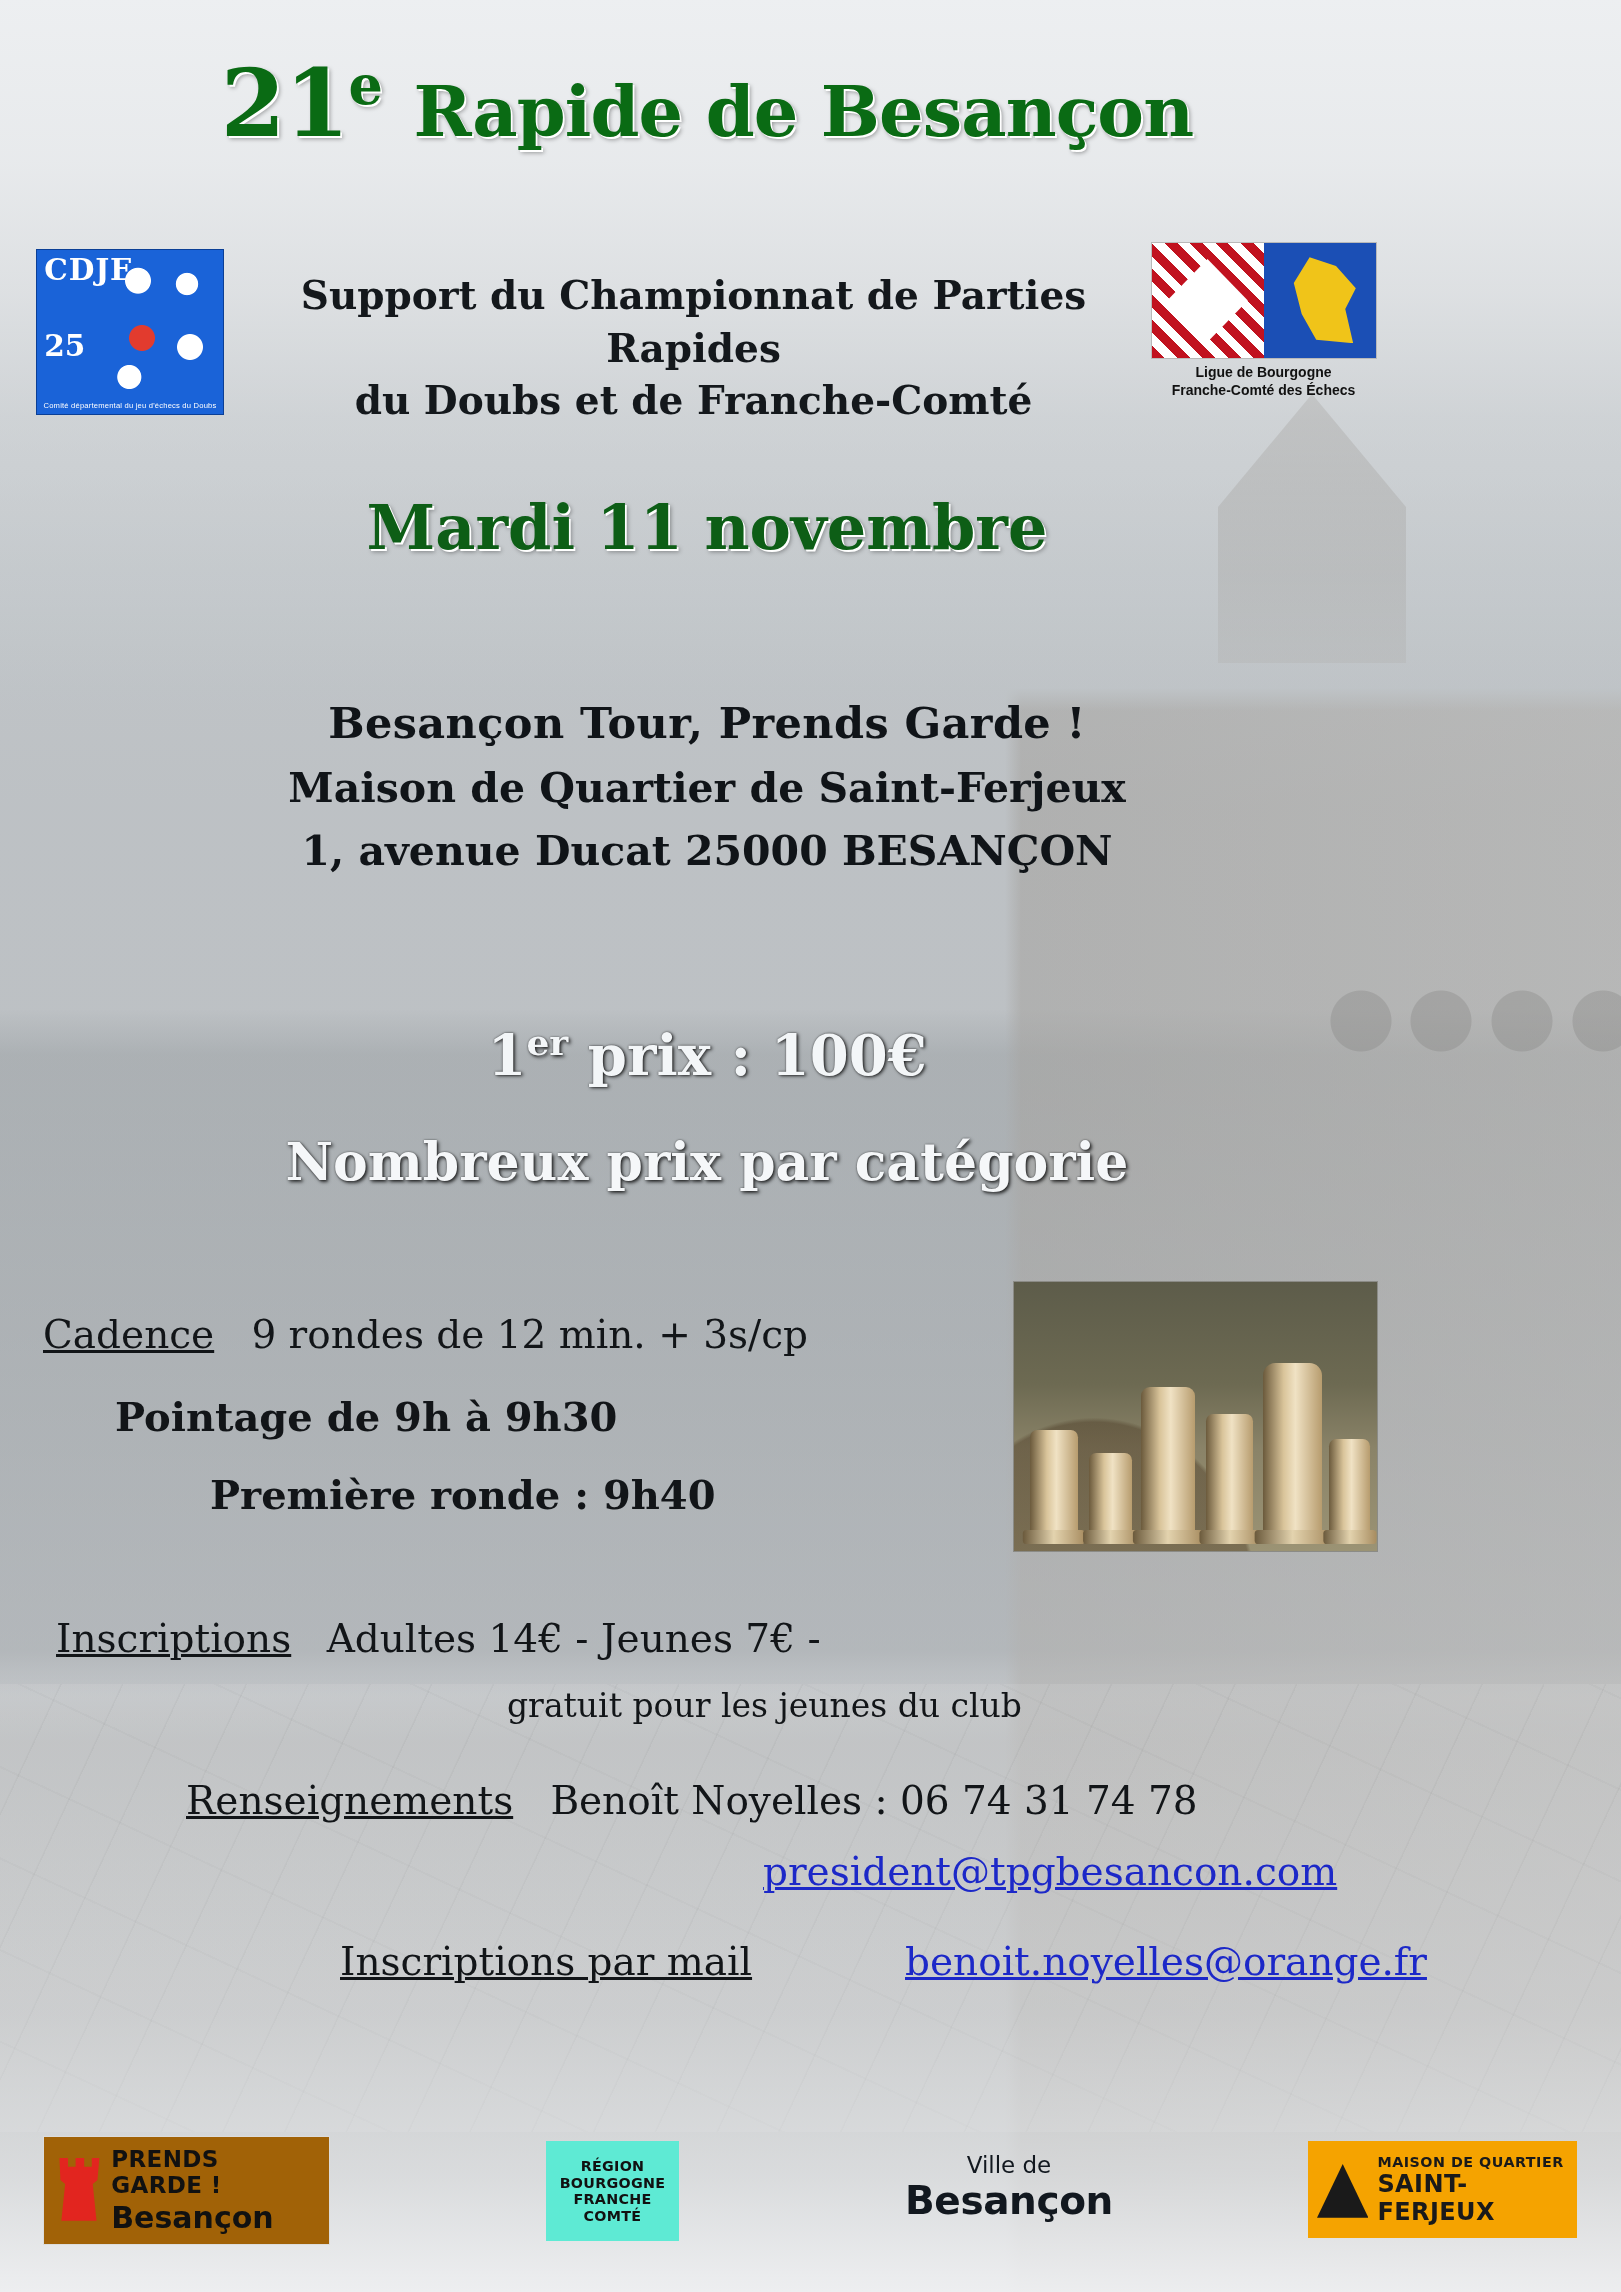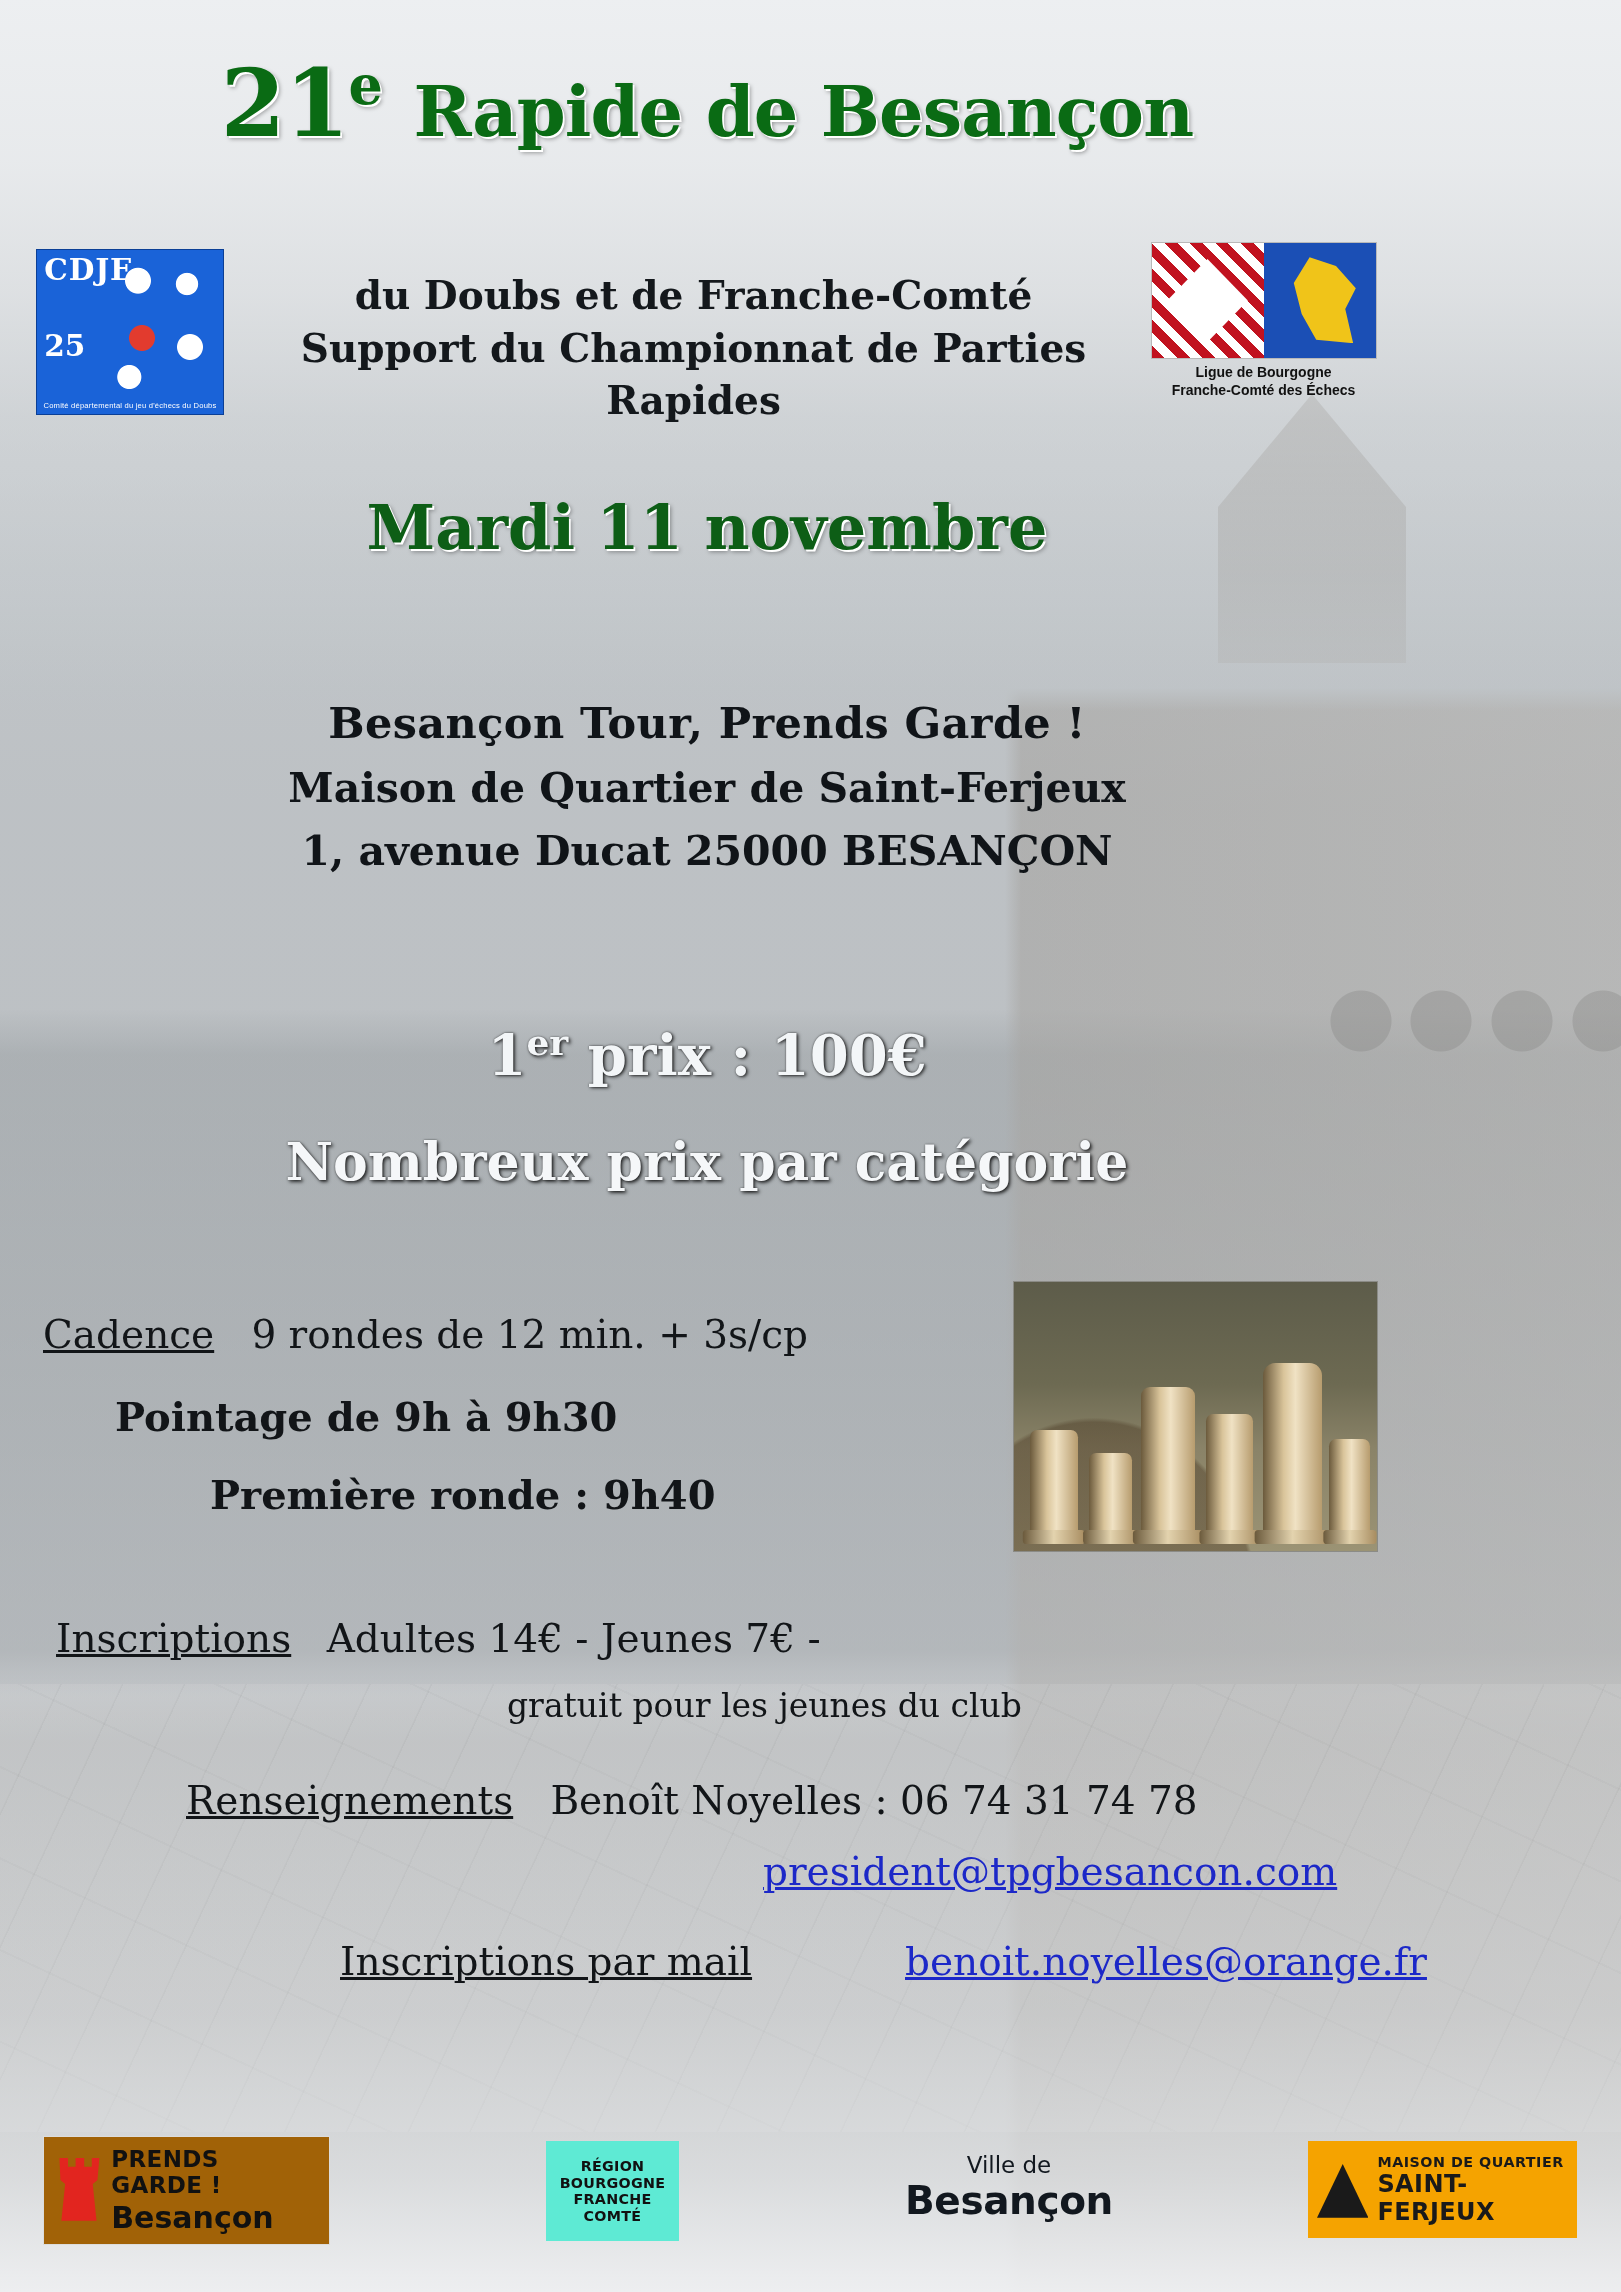--- a/index.html
+++ b/index.html
@@ -507,22 +507,22 @@
     </div>
 
     <div class="logo-cdje">
       <div class="cdje-text">CDJE</div>
       <div class="pieces"></div>
       <div class="cdje-25">25</div>
       <div class="cdje-sub">Comité départemental du jeu d'échecs du Doubs</div>
     </div>
 
     <div class="subtitle">
+      <div>Support du Championnat de Parties Rapides</div>
       <div>du Doubs et de Franche-Comté</div>
-      <div>Support du Championnat de Parties Rapides</div>
     </div>
 
     <div class="logo-ligue">
       <div class="shield">
         <div class="left-half"></div>
         <div class="right-half">
           <div class="lion"></div>
         </div>
       </div>
       <div class="ligue-cap">

